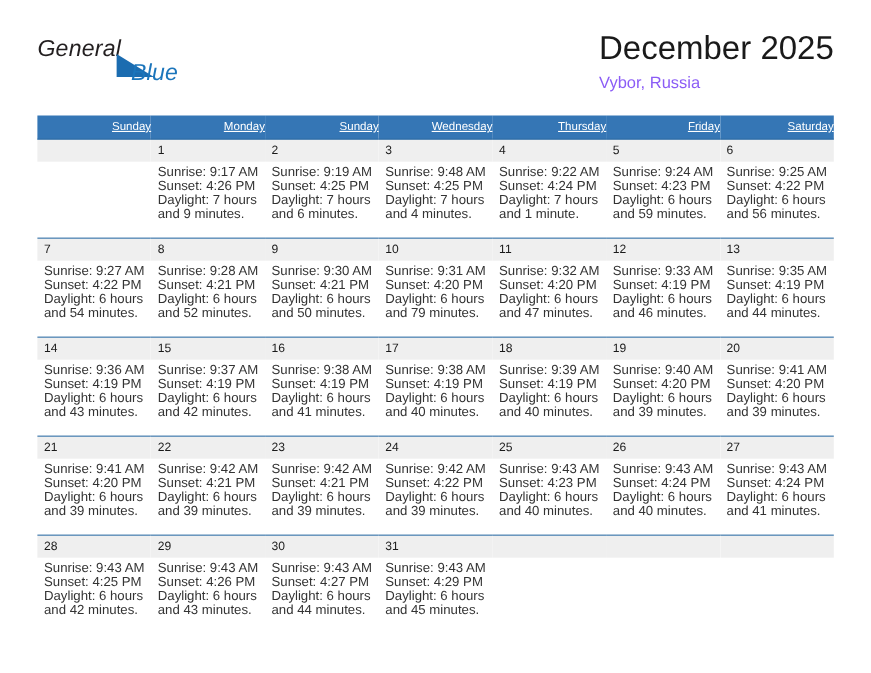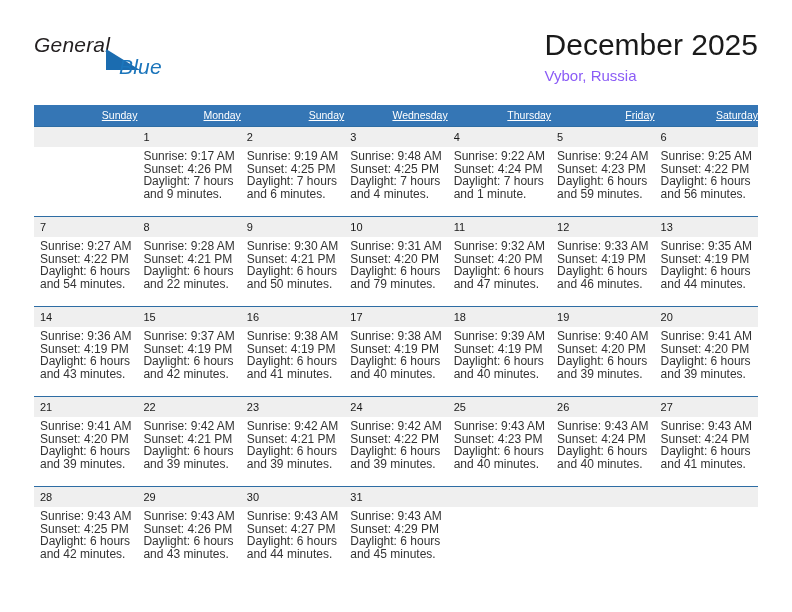--- a/index.html
+++ b/index.html
@@ -257,21 +257,21 @@
             <div>Daylight: 6 hours</div>
             <div>and 54 minutes.</div>
           </div>
         </td>
         <td>
           <div class="daynum">8</div>
           <div class="detail">
             <div>Sunrise: 9:28 AM</div>
             <div>Sunset: 4:21 PM</div>
             <div>Daylight: 6 hours</div>
-            <div>and 22 minutes.</div>
+            <div>and 52 minutes.</div>
           </div>
         </td>
         <td>
           <div class="daynum">9</div>
           <div class="detail">
             <div>Sunrise: 9:30 AM</div>
             <div>Sunset: 4:21 PM</div>
             <div>Daylight: 6 hours</div>
             <div>and 50 minutes.</div>
           </div>

